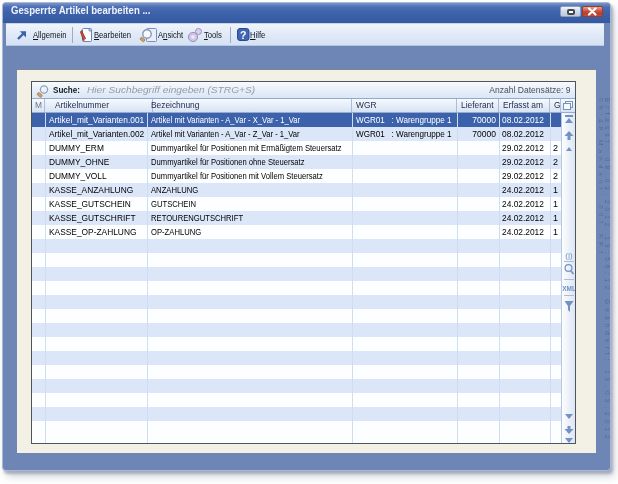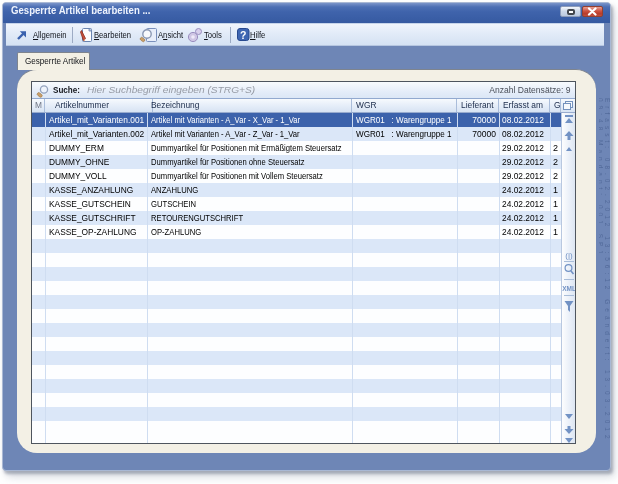--- a/index.html
+++ b/index.html
@@ -18,21 +18,21 @@
   #toolbar{position:absolute;left:3px;top:20px;width:598px;height:23px;
            background:linear-gradient(180deg,#f0f5fc 0%,#e2ebf8 45%,#d5e2f3 100%);
            border-bottom:1px solid #b6c6e0;border-top:1px solid #c6d4ea;}
   #toolbar .lbl{position:absolute;top:6px;font-size:9px;color:#10131a;transform:scaleX(0.85);transform-origin:0 50%;white-space:nowrap;}
   #toolbar .lbl u{text-decoration:underline;}
   .tsep{position:absolute;top:3px;width:1px;height:16px;background:#9dabc4;}
   #tab{position:absolute;left:14px;top:49px;width:73px;height:18px;background:#f3f0e5;
        border:1px solid #7e848e;border-bottom:none;border-radius:2px 2px 0 0;z-index:5;}
   #tab span{position:absolute;left:7px;top:3px;font-size:9px;color:#14161a;transform:scaleX(0.9);transform-origin:0 50%;white-space:nowrap;}
   #page{position:absolute;left:14px;top:66px;width:579px;height:384px;background:#f3f0e5;
-        border-top:1px solid #7e848e;border-radius:20px;}
+        border-top:1px solid #7e848e;}
   #table{position:absolute;left:14px;top:11px;width:545px;height:363px;background:#fff;
          border:1px solid #4e555e;overflow:hidden;}
   #searchrow{position:absolute;left:0;top:0;width:543px;height:17px;
              background:linear-gradient(180deg,#f8fbfe,#e2ebf8 70%,#dce7f6);
              border-bottom:1px solid #92a9cf;}
   #searchrow .su{position:absolute;left:21px;top:3px;font-size:9px;font-weight:bold;color:#15181e;transform:scaleX(0.9);transform-origin:0 50%;}
   #searchrow .ph{position:absolute;left:55px;top:3px;font-size:9px;font-style:italic;color:#979ca6;transform:scaleX(1.13);transform-origin:0 50%;white-space:nowrap;}
   #searchrow .anz{position:absolute;right:4px;top:3px;font-size:9px;color:#4a4f59;transform:scaleX(0.95);transform-origin:100% 50%;white-space:nowrap;}
   #headrow{position:absolute;left:0;top:17px;width:543px;height:14px;
            background:linear-gradient(180deg,#f7fafd 0%,#e9f0fa 40%,#d7e3f3 100%);
@@ -93,23 +93,20 @@
     <div class="txt">Gesperrte Artikel bearbeiten ...</div>
     <div class="tbtn" id="btnmax">
         <div class="ico"></div>
       </div>
     <div class="tbtn" id="btnclose">
         <svg width="19" height="9" style="position:absolute;left:0;top:0">
           <path d="M6 1.5 L12.5 7.5 M12.5 1.5 L6 7.5" stroke="#ffffff" stroke-width="2.2" stroke-linecap="round"></path>
         </svg>
       </div>
   </div>
-  <div id="tab">
-      <span>Gesperrte Artikel</span>
-    </div>
   <div id="page">
     <div id="table">
       <div id="searchrow">
         <span class="su">Suche:</span>
         <span class="ph">Hier Suchbegriff eingeben (STRG+S)</span>
         <span class="anz">Anzahl Datensätze: 9</span>
       <svg style="position:absolute;left:4px;top:2px" width="14" height="14">
             <circle cx="8" cy="5.5" r="3.6" fill="#eef3fb" stroke="#93a2bd" stroke-width="1.3"></circle>
             <rect x="1.2" y="9.2" width="5.4" height="3" rx="1.4" transform="rotate(38 3.5 10.5)" fill="#caa06a" stroke="#9c7440" stroke-width="0.6"></rect>
           </svg>

